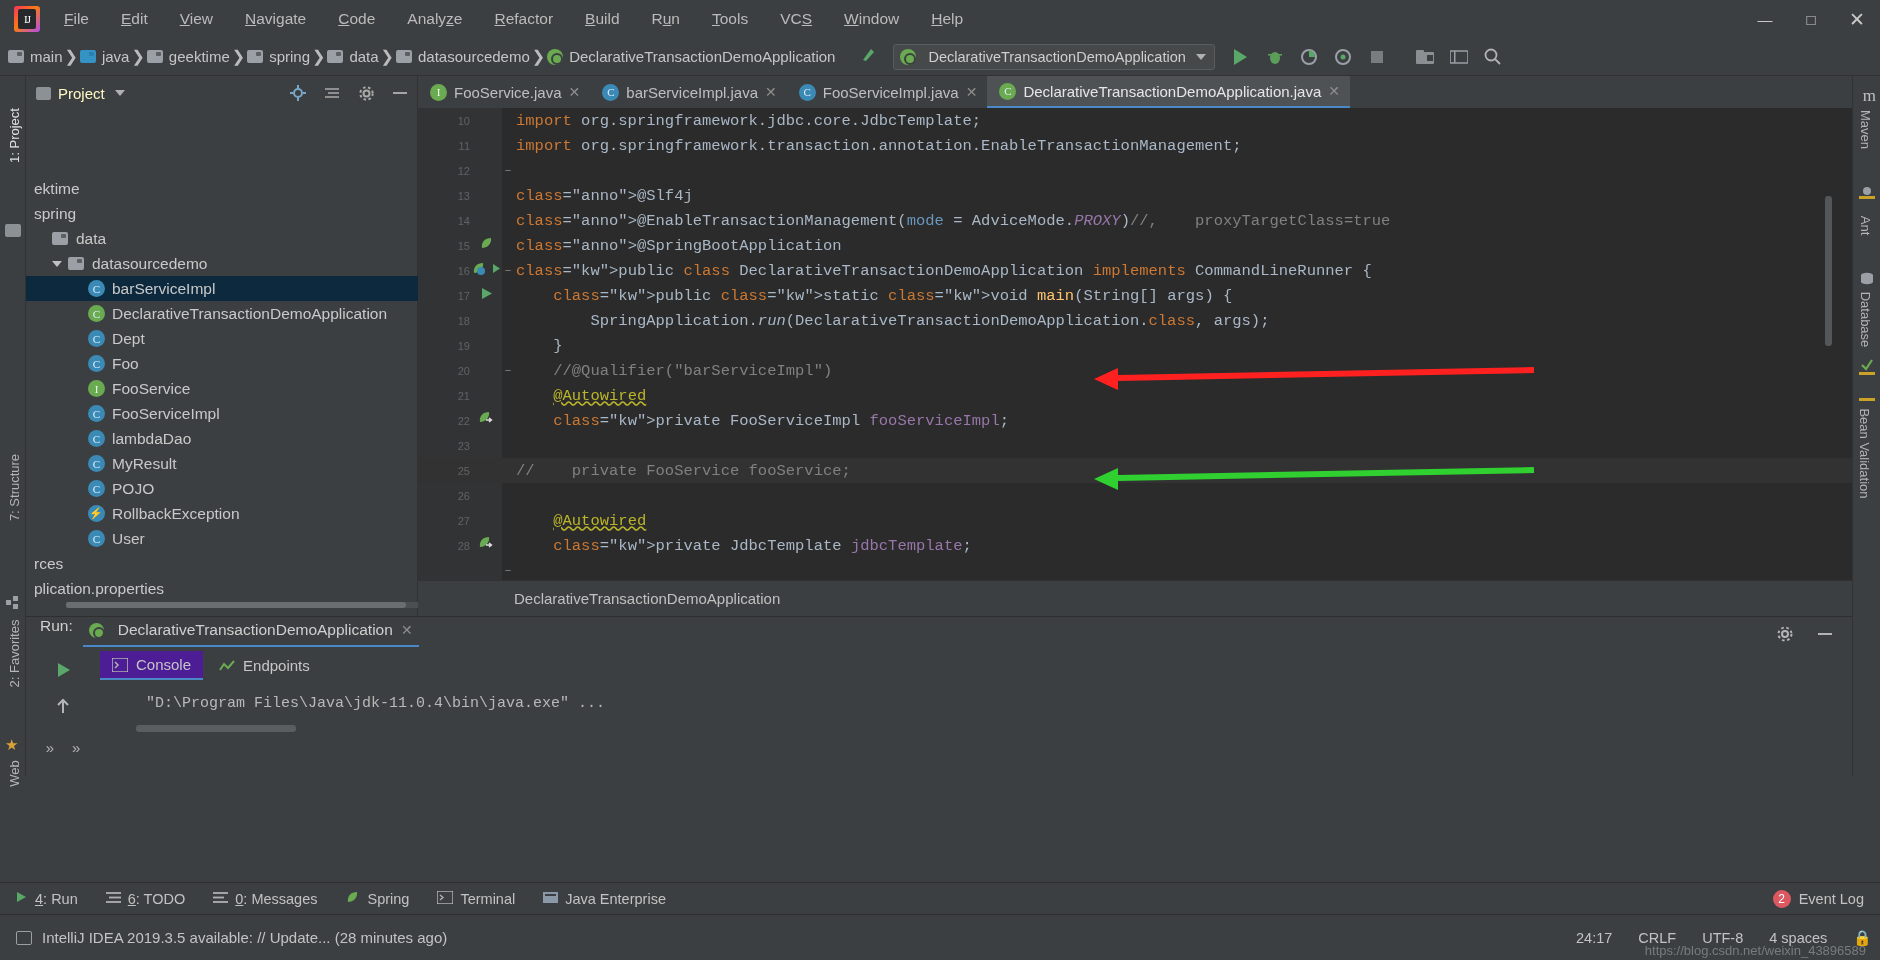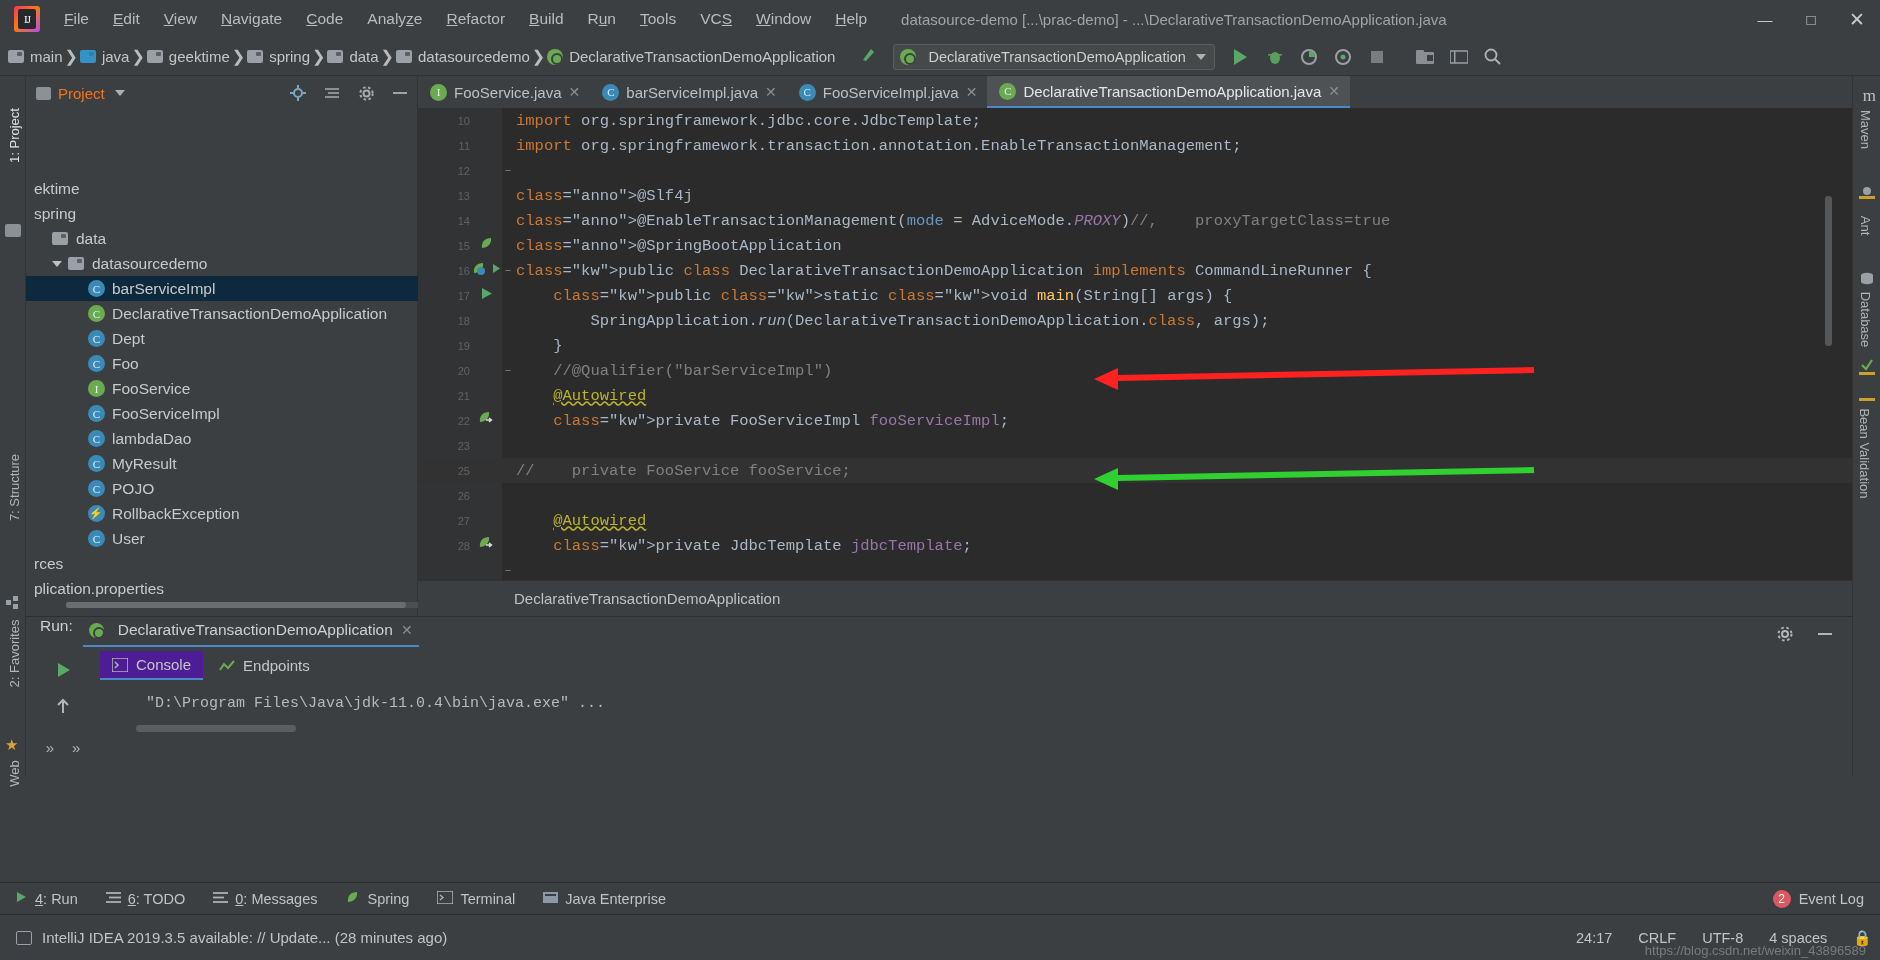--- a/index.html
+++ b/index.html
@@ -18,21 +18,21 @@
     background:#3c3f41; display:flex; align-items:center;
   }
   .ij-logo { width:26px; height:26px; margin-left:14px; margin-right:12px;
      position:relative; border-radius:3px; overflow:hidden;
      background:linear-gradient(135deg,#fe315d 0%,#f97a12 45%,#b24cf0 100%); }
   .ij-logo .inner {
      position:absolute; left:4px; top:3px; width:18px; height:20px;
      background:#27282c; border-radius:2px;
      font-size:11px; color:#fff; font-family:"Liberation Serif",serif;
      text-align:center; line-height:20px; letter-spacing:-1px;}
-  .menu { display:flex; align-items:center; gap:0px; }
+  .menu { display:flex; align-items:center; gap:8px; }
   .menu-item {
     padding:4px 12px; font-size:15.5px; color:#bbbbbb; cursor:default;
   }
   .menu-item u { text-decoration: underline; }
   .win-title {
     margin-left:22px; font-size:15px; color:#a3a3a3; white-space:nowrap;
   }
   .win-ctrl { position:absolute; top:0; height:38px; display:flex; align-items:center; }
   .wc { width:46px; height:38px; display:flex; align-items:center; justify-content:center;
         color:#c8c8c8; font-size:15px; }
@@ -80,21 +80,21 @@
 
   
   .projpanel {
     position:absolute;left:26px;top:76px;width:392px;height:540px;
     background:#3c3f41;border-right:1px solid #323232;
   }
   .proj-header {
     height:34px; display:flex; align-items:center; padding-left:10px;
   }
   .proj-icon { width:15px;height:13px;background:#8c9196;border-radius:2px;margin-right:7px;}
-  .proj-title { font-size:15px;color:#f97316; }
+  .proj-title { font-size:15px;color:#fef9c3; }
   .proj-hdr-icons{ position:absolute;right:8px;top:8px;display:flex;gap:16px;align-items:center;}
   .hdr-ic { width:18px;height:18px;display:flex;align-items:center;justify-content:center;
      color:#a4a4a4;font-size:15px;}
   .gear { color:#a9a9a9; font-size:16px; }
   .tree { position:absolute;left:0;top:100px;width:392px; }
   .trow { height:25px;display:flex;align-items:center;font-size:15.5px;color:#c9c9c9;
      padding-left:8px; white-space:nowrap; }
   .trow.sel { background:#0d293e; }
   .arrow-dn { width:0;height:0;border-left:5px solid transparent;border-right:5px solid transparent;
      border-top:6px solid #c0c0c0;margin-right:6px;}
@@ -202,21 +202,20 @@
         <div class="menu-item"><u>C</u>ode</div>
         <div class="menu-item">Analy<u>z</u>e</div>
         <div class="menu-item"><u>R</u>efactor</div>
         <div class="menu-item"><u>B</u>uild</div>
         <div class="menu-item">R<u>u</u>n</div>
         <div class="menu-item"><u>T</u>ools</div>
         <div class="menu-item">VC<u>S</u></div>
         <div class="menu-item"><u>W</u>indow</div>
         <div class="menu-item"><u>H</u>elp</div>
       </div>
-    <div class="win-title">datasource-demo [...\prac-demo] - ...\DeclarativeTransactionDemoApplication.java</div>
     <div class="win-ctrl" style="right:0;">
       <div class="wc">—</div>
       <div class="wc">□</div>
       <div class="wc" style="font-size:19px;">✕</div>
     </div>
   </div>
 
   <div class="navbar">
     <div class="crumbs" id="crumbs">
         <div class="crumb">

